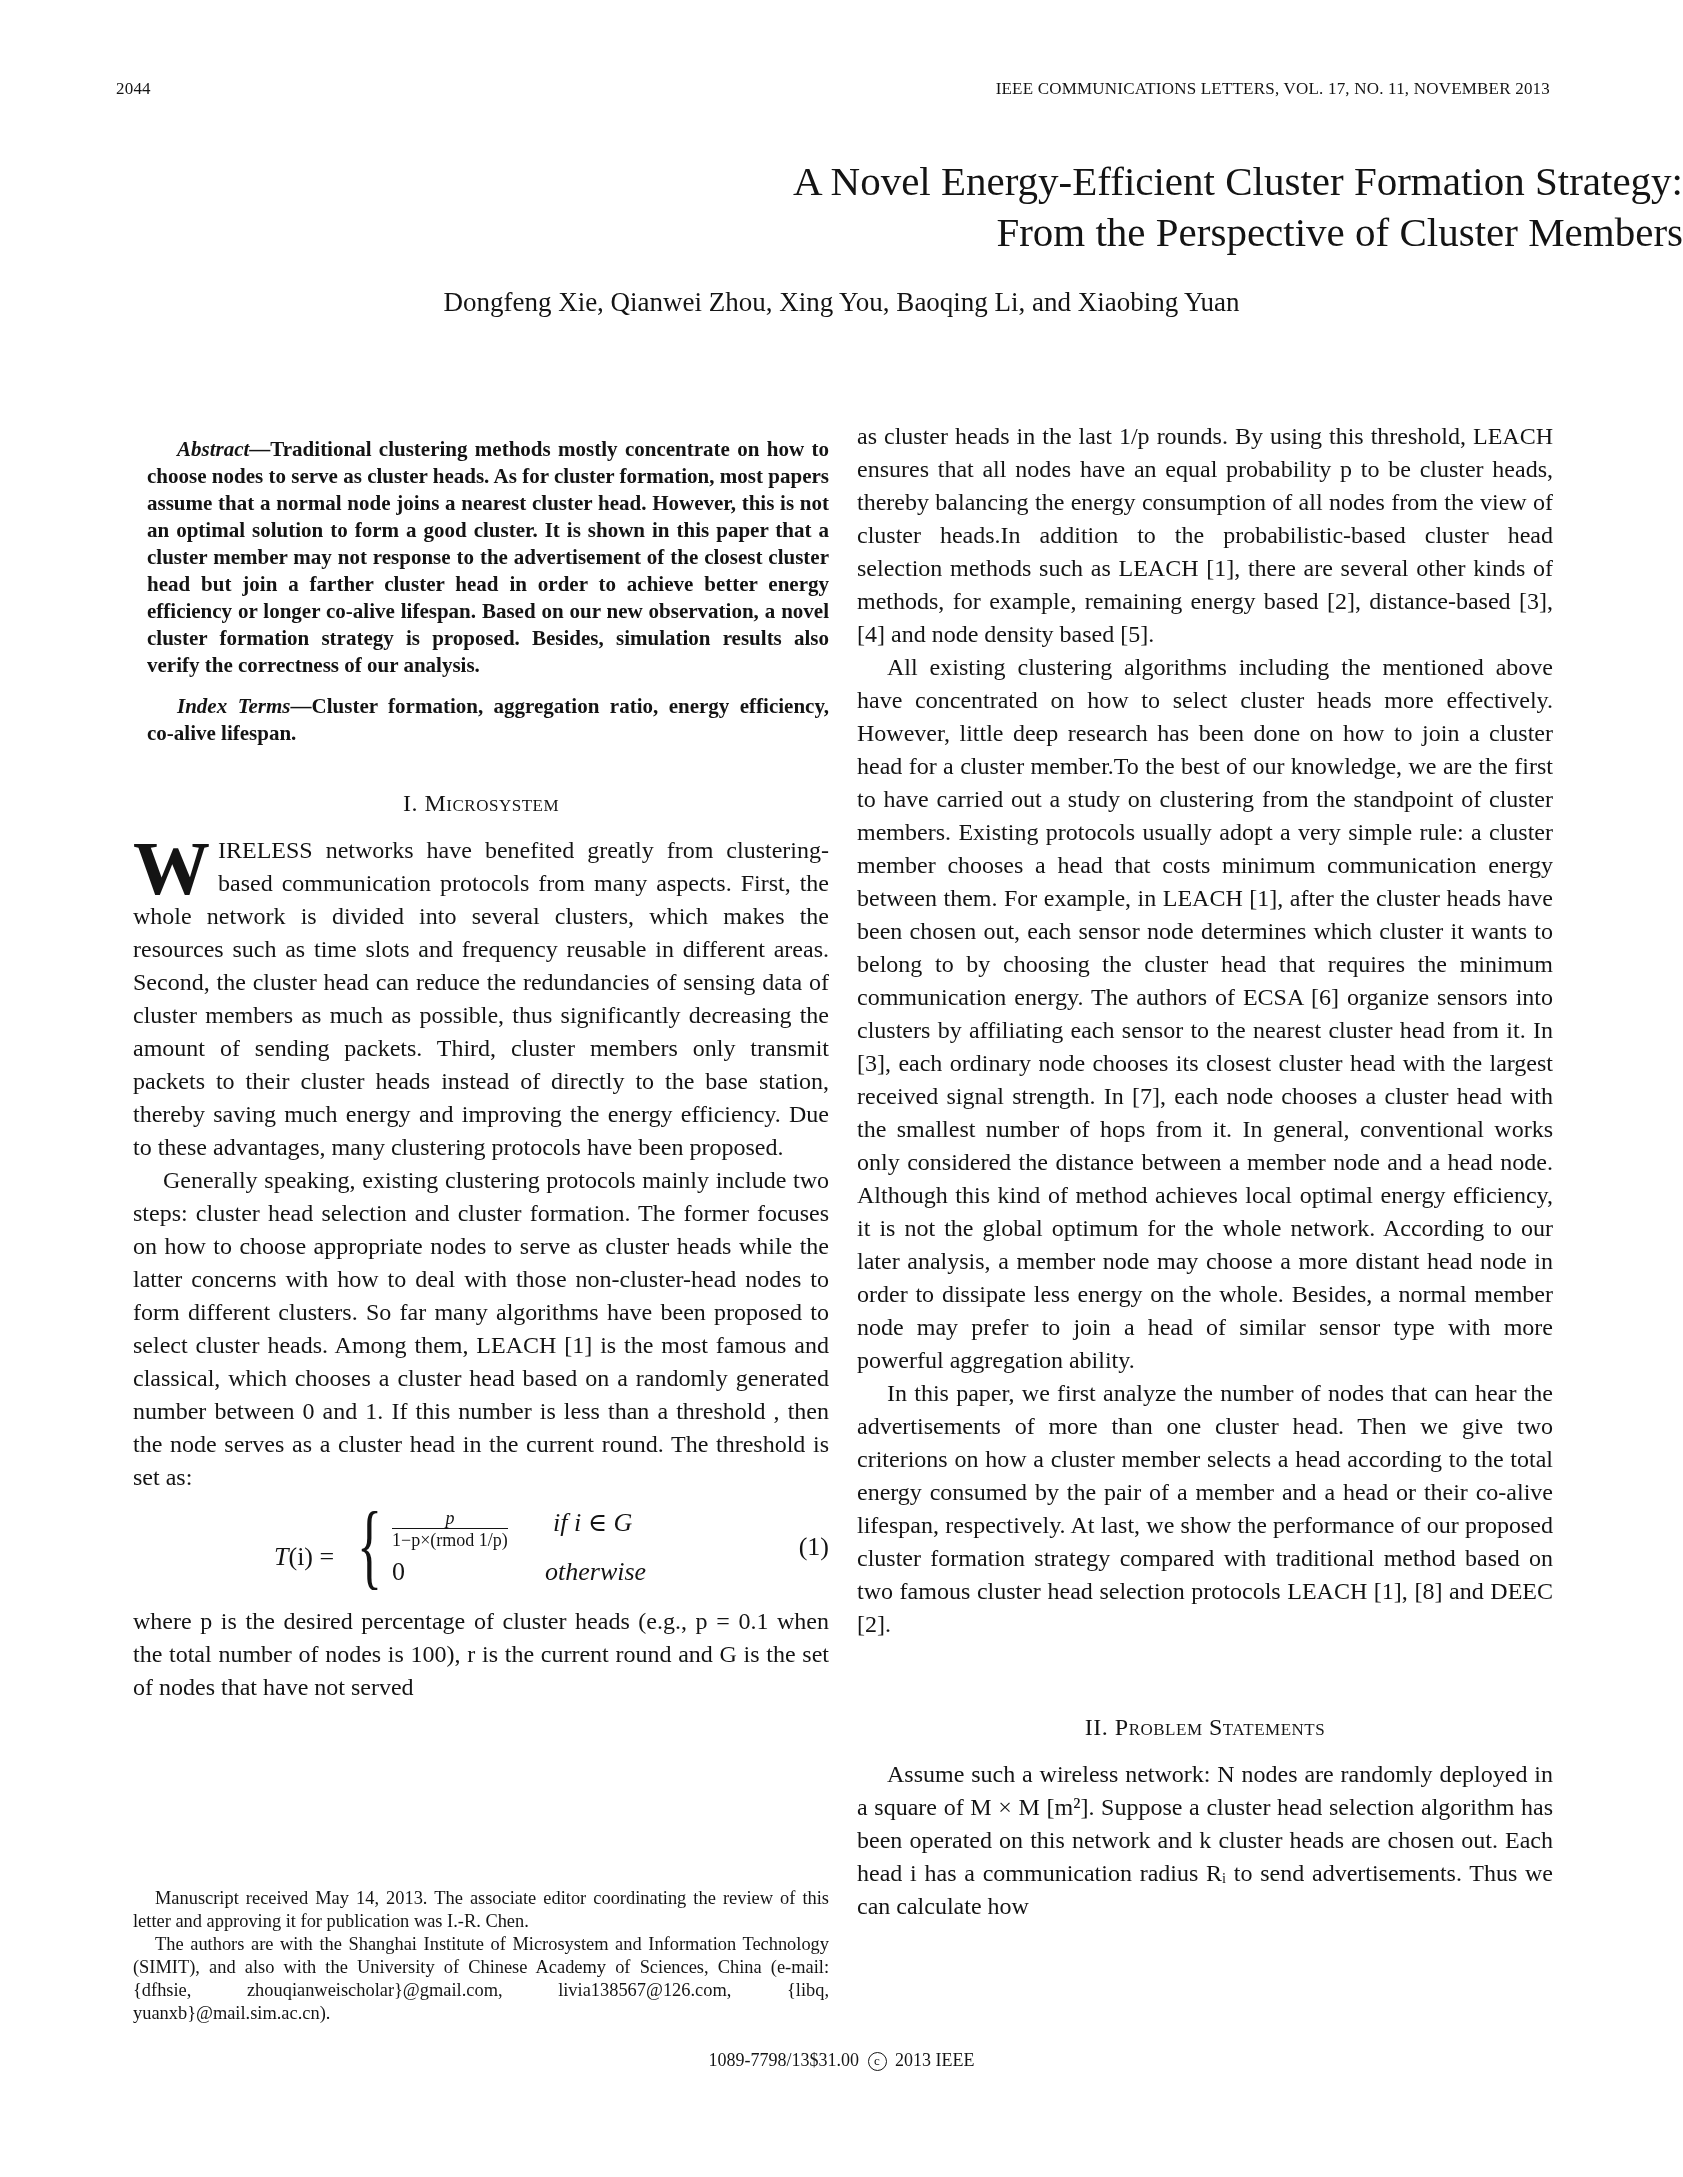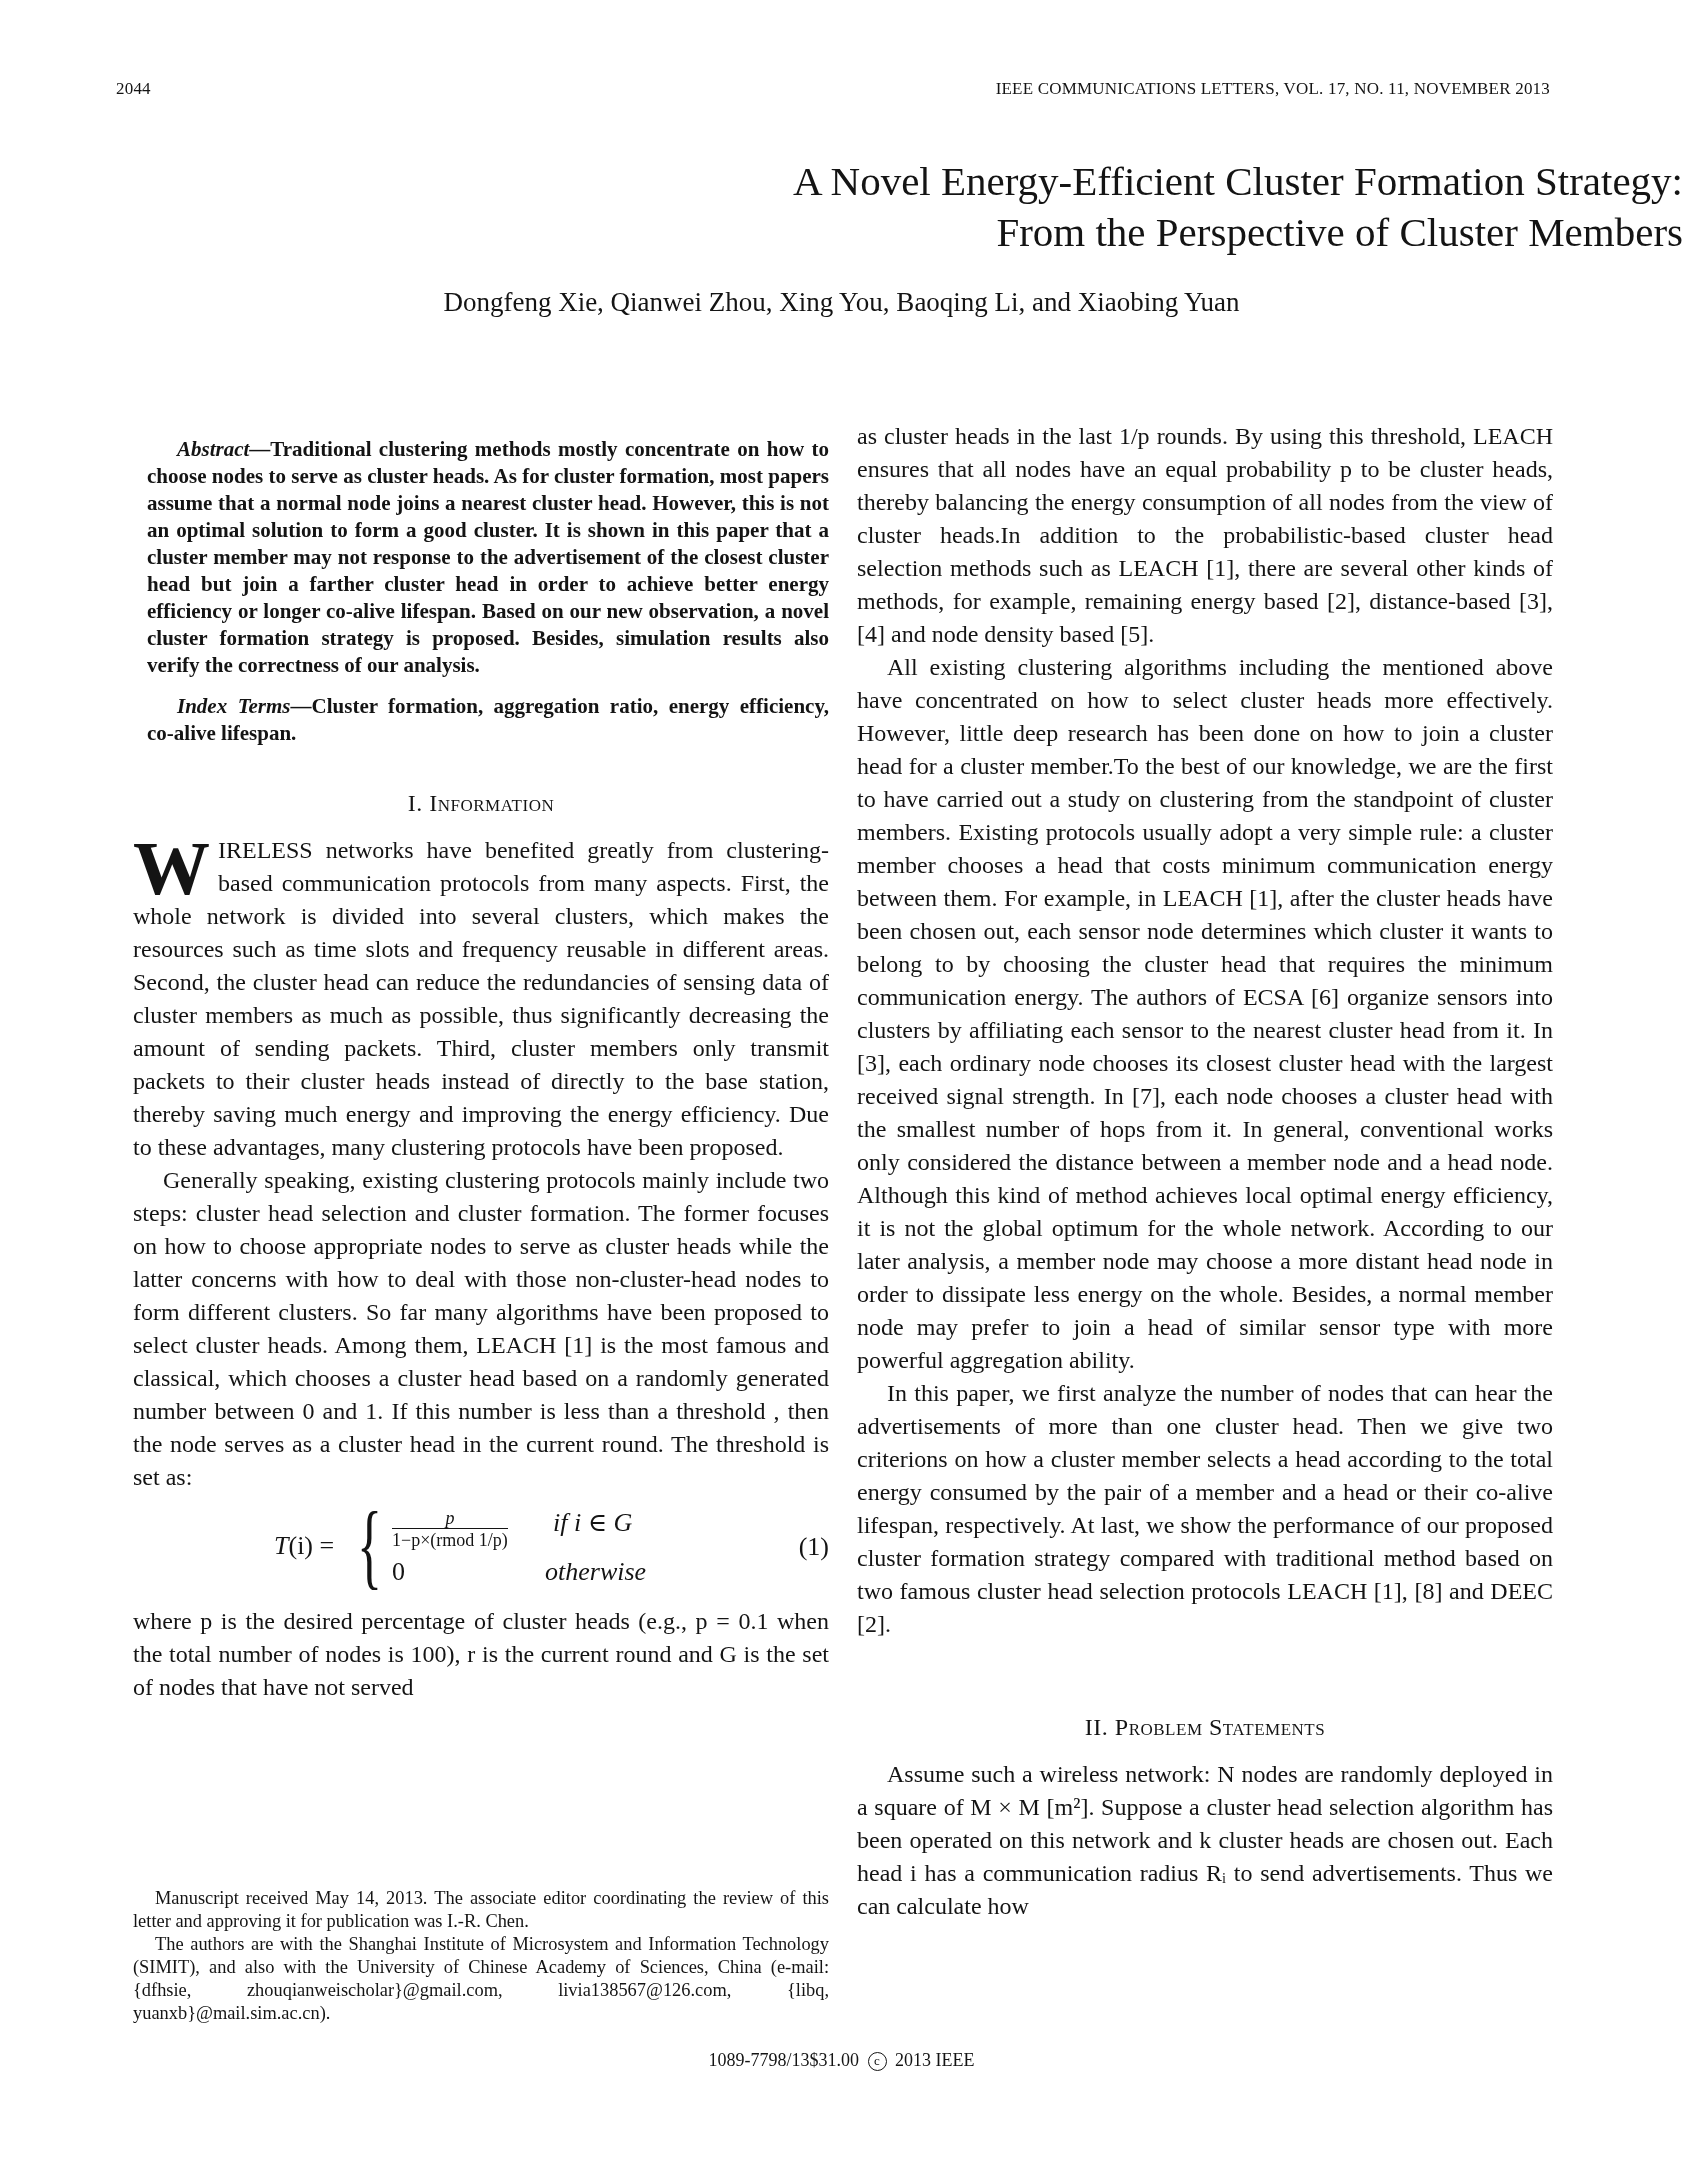--- a/index.html
+++ b/index.html
@@ -43,21 +43,21 @@
   p.indent { text-indent: 30px; }
   .dropcap-para { position: relative; }
   .dropcap {
     float: left; font-size: 77px; line-height: 61px; font-weight: bold;
     margin: 4px 8px 0 0; padding: 0;
   }
   .equation {
     position: relative; height: 99px; margin: 6px 0 6px 0;
     font-size: 26px;
   }
-  .eq-lhs { position: absolute; left: 141px; top: 29px; font-style: italic; }
+  .eq-lhs { position: absolute; left: 141px; top: 40px; font-style: italic; }
   .eq-lhs .up { font-style: normal; }
   .eq-brace { position: absolute; left: 224px; top: -4px; font-size: 95px; line-height: 99px; font-weight: 100; transform: scaleX(0.55); transform-origin: left; }
   .eq-frac { position: absolute; left: 259px; top: 8px; text-align: center; font-size: 18px; }
   .eq-frac .num { font-style: italic; display: block; border-bottom: 1.5px solid #141414; padding: 0 4px; line-height: 20px; }
   .eq-frac .den { display: block; line-height: 22px; }
   .eq-cond1 { position: absolute; left: 420px; top: 6px; font-style: italic; }
   .eq-zero { position: absolute; left: 259px; top: 55px; }
   .eq-cond2 { position: absolute; left: 412px; top: 55px; font-style: italic; }
   .eq-num { position: absolute; right: 0; top: 30px; }
   .footnotes {
@@ -88,21 +88,21 @@
   <div>From the Perspective of Cluster Members</div>
 </div>
 
 <div class="authors">Dongfeng Xie, Qianwei Zhou, Xing You, Baoqing Li, and Xiaobing Yuan</div>
 
 <div class="col left">
   <p class="abstract"><i>Abstract</i><span>—</span><span>Traditional clustering methods mostly concentrate on how to choose nodes to serve as cluster heads. As for cluster formation, most papers assume that a normal node joins a nearest cluster head. However, this is not an optimal solution to form a good cluster. It is shown in this paper that a cluster member may not response to the advertisement of the closest cluster head but join a farther cluster head in order to achieve better energy efficiency or longer co-alive lifespan. Based on our new observation, a novel cluster formation strategy is proposed. Besides, simulation results also verify the correctness of our analysis.</span></p>
   <p class="index-terms"><i>Index Terms</i><span>—</span><span>Cluster formation, aggregation ratio, energy efficiency, co-alive lifespan.</span></p>
 
   <div class="section-head">
-    <span>I. </span><span class="sc">Information</span>
+    <span>I. </span><span class="sc">Microsystem</span>
   </div>
 
   <p class="dropcap-para"><span class="dropcap">W</span><span>IRELESS networks have benefited greatly from clustering-based communication protocols from many aspects. First, the whole network is divided into several clusters, which makes the resources such as time slots and frequency reusable in different areas. Second, the cluster head can reduce the redundancies of sensing data of cluster members as much as possible, thus significantly decreasing the amount of sending packets. Third, cluster members only transmit packets to their cluster heads instead of directly to the base station, thereby saving much energy and improving the energy efficiency. Due to these advantages, many clustering protocols have been proposed.</span></p>
 
   <p class="indent">Generally speaking, existing clustering protocols mainly include two steps: cluster head selection and cluster formation. The former focuses on how to choose appropriate nodes to serve as cluster heads while the latter concerns with how to deal with those non-cluster-head nodes to form different clusters. So far many algorithms have been proposed to select cluster heads. Among them, LEACH [1] is the most famous and classical, which chooses a cluster head based on a randomly generated number between 0 and 1. If this number is less than a threshold , then the node serves as a cluster head in the current round. The threshold is set as:</p>
 
   <div class="equation">
     <span class="eq-lhs"><span>T</span><span class="up">(i) =</span></span>
     <span class="eq-brace">{</span>
     <span class="eq-frac">

